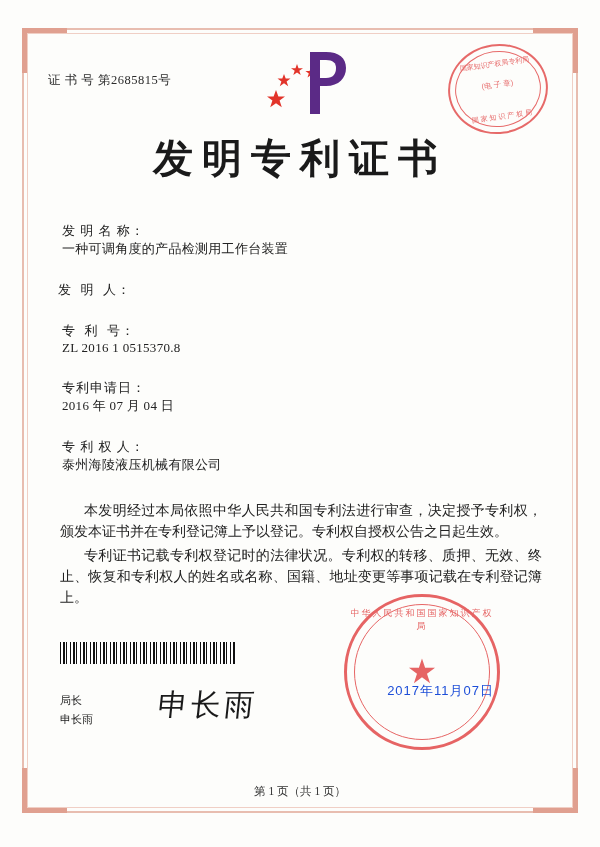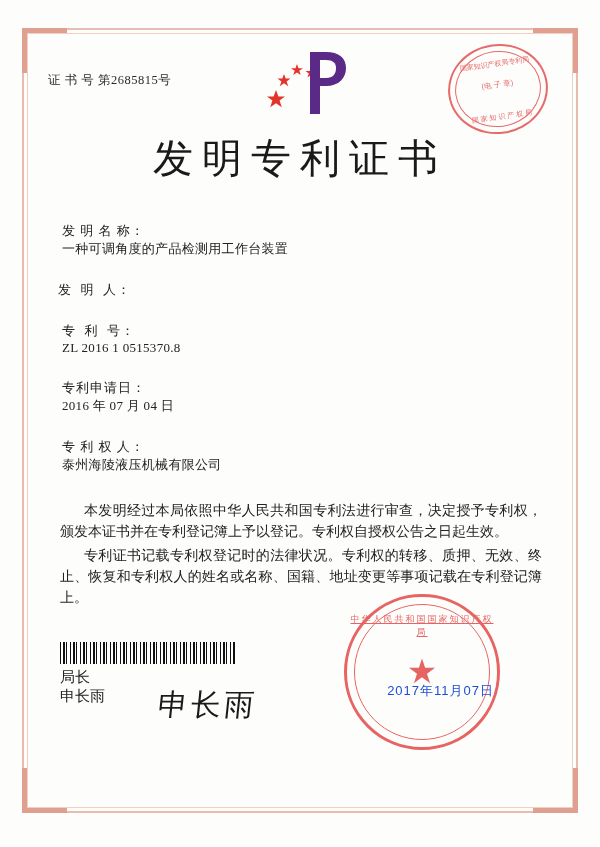--- a/index.html
+++ b/index.html
@@ -104,21 +104,21 @@
   }
   .seal-oval .seal-top    { top: 13px; }
   .seal-oval .seal-mid    { top: 34px; font-size: 7.5px; }
   .seal-oval .seal-bottom { bottom: 11px; }
 
   .title {
     margin-top: 42px;
     text-align: center;
     font-size: 40px;
     letter-spacing: 9px;
-    font-weight: normal;
+    font-weight: bold;
     color: #1a1a1a;
     font-family: "DejaVu Serif", "Liberation Serif", serif;
   }
 
   .fields {
     margin-top: 36px;
     padding-left: 10px;
   }
   .field {
     display: flex;
@@ -166,22 +166,22 @@
       #fff 5px, #fff 6px,
       #111 6px, #111 7px,
       #fff 7px, #fff 10px
     );
   }
 
   
   .sig-block {
     position: absolute;
     left: 12px;
-    bottom: 86px;
-    font-size: 15px;
+    bottom: 63px;
+    font-size: 11px;
     color: #222;
     line-height: 19px;
   }
   .sig-name {
     position: absolute;
     left: 110px;
     bottom: 66px;
     font-size: 30px;
     color: #1a1a1a;
     font-family: "DejaVu Serif", serif;
@@ -217,21 +217,21 @@
   }
   .seal-arc-text {
     position: absolute;
     left: 0; right: 0;
     text-align: center;
     color: #e24a4a;
     font-size: 9px;
     letter-spacing: 2px;
     font-family: "Liberation Sans", sans-serif;
   }
-  .seal-arc-top    { top: 16px; text-decoration: underline; }
+  .seal-arc-top    { top: 10px; }
 
   .seal-date {
     position: absolute;
     right: 58px;
     bottom: 92px;
     color: #1d4ed8;
     font-size: 13px;
     letter-spacing: 1px;
     font-family: "Liberation Sans", sans-serif;
   }
@@ -321,13 +321,14 @@
 
     <div class="seal-round">
       <div class="inner-ring"></div>
       <div class="seal-arc-text seal-arc-top">中华人民共和国国家知识产权局</div>
       <div class="star-emblem">★</div>
     </div>
     <div class="seal-date">2017年11月07日</div>
 
   </div>
 
+  <div class="page-footer">第 1 页（共 1 页）</div>
 </div>
 
 </body></html>

